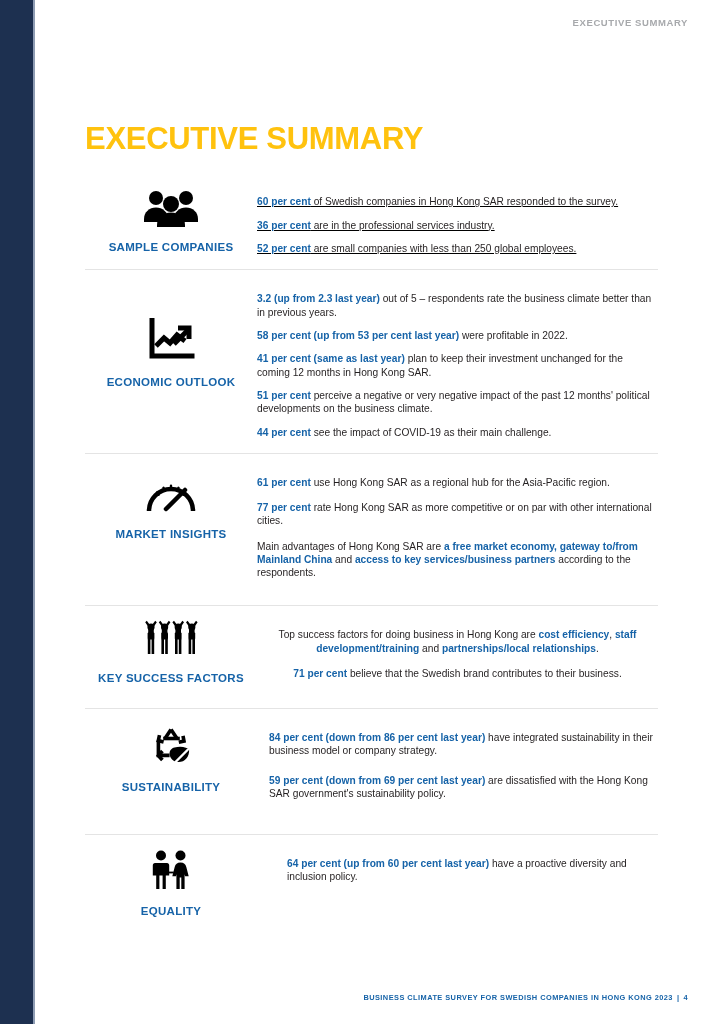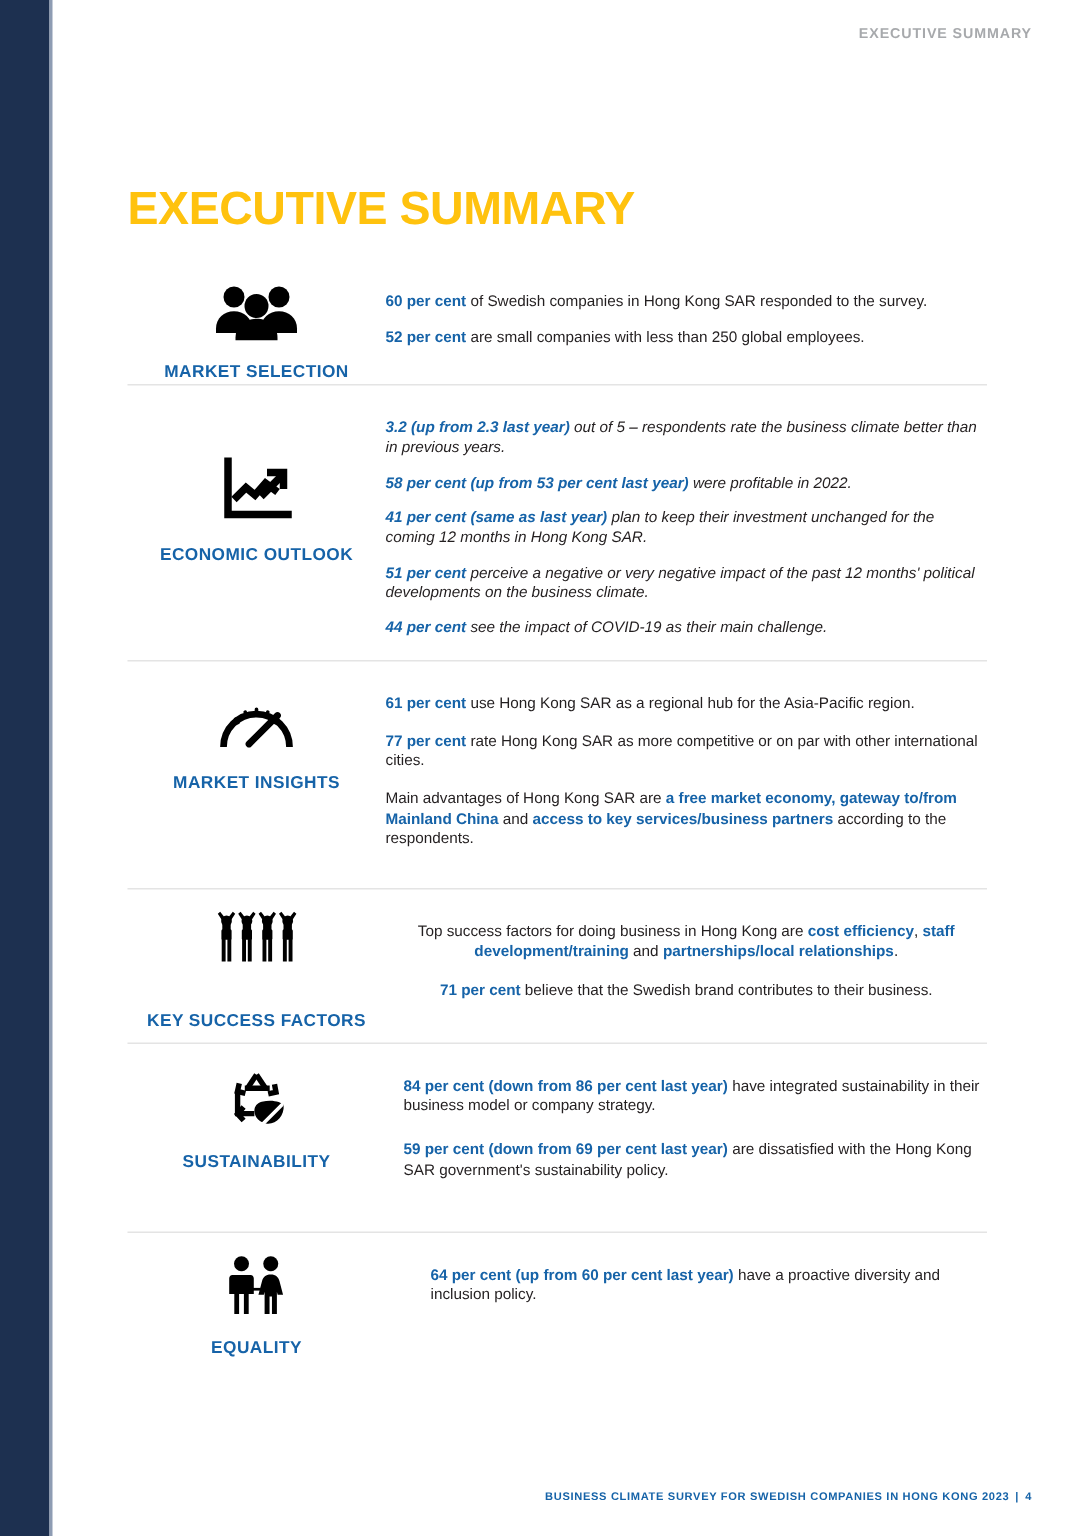--- a/index.html
+++ b/index.html
@@ -111,26 +111,26 @@
   }
   .hl {
     color: #1663a8;
     font-weight: bold;
   }
 
   
   .sec-sample   .section-icon-col { padding-top: 16px; }
   .sec-economic .section-icon-col { padding-top: 48px; }
   .sec-market   .section-icon-col { padding-top: 26px; }
-  .sec-success  .section-icon-col { padding-top: 12px; gap: 15px; }
+  .sec-success  .section-icon-col { padding-top: 12px; }
   .sec-sustain  .section-icon-col { padding-top: 16px; }
   .sec-equality .section-icon-col { padding-top: 14px; }
 
-  .sec-sample   .section-body { padding-top: 12px; padding-bottom: 14px; }
-  .sec-economic .section-body { padding-top: 12px; padding-bottom: 14px; font-style: italic; }
+  .sec-sample   .section-body { padding-top: 12px; padding-bottom: 14px; text-decoration: underline; }
+  .sec-economic .section-body { padding-top: 12px; padding-bottom: 14px; }
   .sec-market   .section-body { padding-top: 12px; padding-bottom: 14px; }
   .sec-success  .section-body { padding-top: 12px; padding-bottom: 16px; text-align: center; }
   .sec-sustain  .section-body { padding-top: 12px; padding-bottom: 18px; }
   .sec-equality .section-body { padding-top: 12px; padding-bottom: 18px; }
 
   .sec-success .stat-line { margin-bottom: 12px; }
   .sec-sustain .stat-line { margin-bottom: 16px; margin-left: 12px; }
   .sec-equality .stat-line { margin-bottom: 14px; margin-left: 30px; }
   .sec-market  .stat-line { margin-bottom: 12px; }
 
@@ -164,24 +164,25 @@
       <span class="section-icon">
         <svg width="56" height="38" viewBox="0 0 56 38" fill="currentColor" aria-hidden="true">
           <circle cx="13" cy="9" r="7"></circle>
           <path d="M1 30c0-7 5.4-11.5 12-11.5S25 23 25 30v3H1z"></path>
           <circle cx="43" cy="9" r="7"></circle>
           <path d="M31 30c0-7 5.4-11.5 12-11.5S55 23 55 30v3H31z"></path>
           <circle cx="28" cy="15" r="8"></circle>
           <path d="M14 36c0-7.6 6-12.5 14-12.5S42 28.4 42 36v2H14z"></path>
         </svg>
       </span>
-      <div class="section-label">MARKET SELECTION</div>
+      <div class="section-label">SAMPLE COMPANIES</div>
     </div>
     <div class="section-body">
       <p class="stat-line"><span class="hl">60 per cent</span><span> of Swedish companies in Hong Kong SAR responded to the survey.</span></p>
+      <p class="stat-line"><span class="hl">36 per cent</span><span> are in the professional services industry.</span></p>
       <p class="stat-line"><span class="hl">52 per cent</span><span> are small companies with less than 250 global employees.</span></p>
     </div>
   </div>
 
   <div class="section sec-economic">
     <div class="section-icon-col">
       <span class="section-icon">
         <svg width="48" height="44" viewBox="0 0 48 44" fill="none" stroke="currentColor" stroke-width="5" aria-hidden="true">
           <path d="M5 2v36h40" stroke-linecap="square"></path>
           <path d="M9 28l8-8 6 5 7-8 8 6" stroke-linejoin="miter" stroke-linecap="butt"></path>

